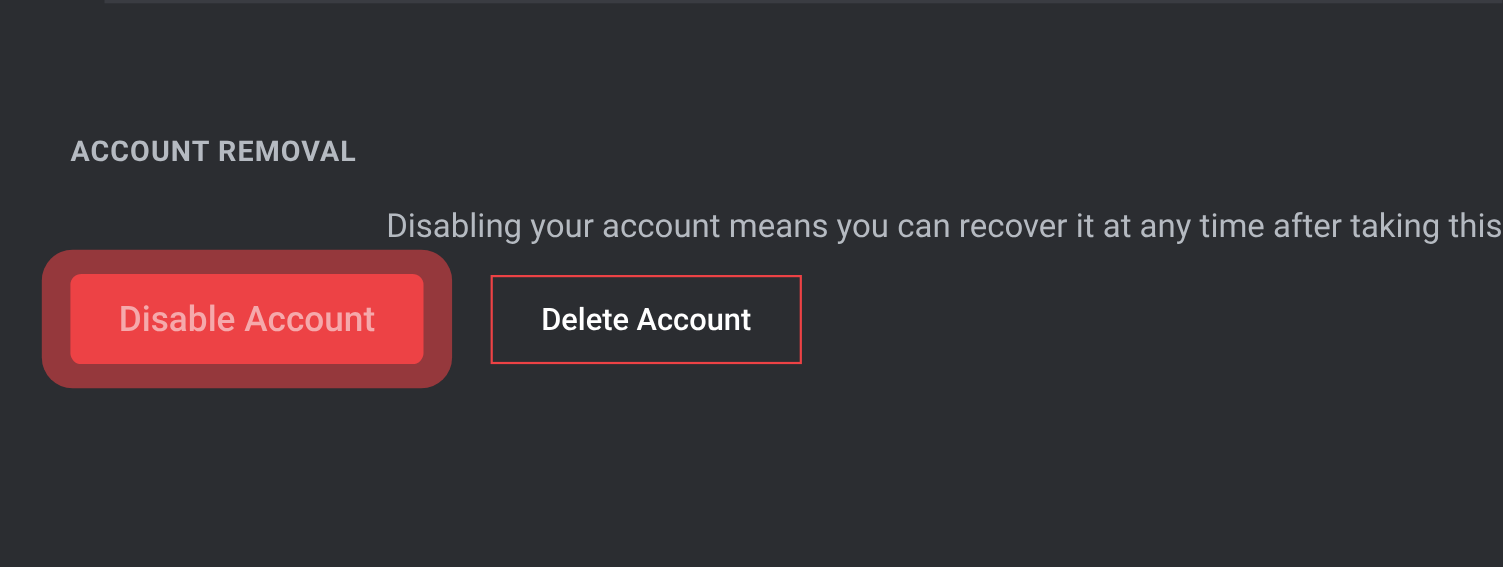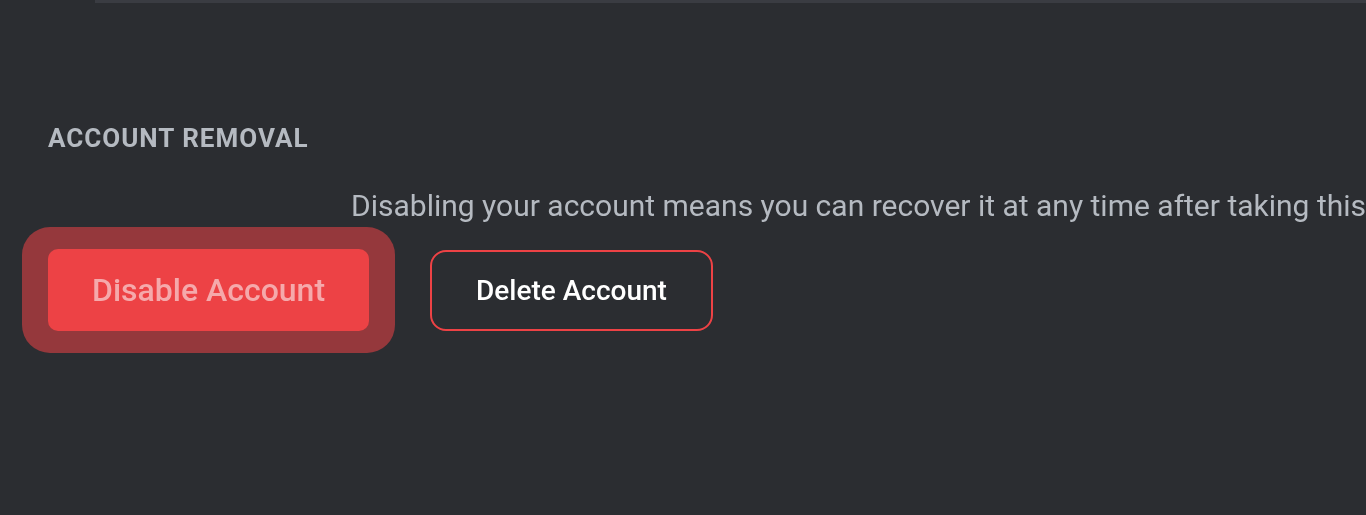--- a/index.html
+++ b/index.html
@@ -18,21 +18,21 @@
     }
     
     .divider {
       height: 3px;
       background-color: #3a3c42;
       margin-left: 95px;
       margin-right: 0;
     }
     
     .content {
-      padding-left: 48px;
+      padding-left: 64px;
       padding-top: 120px;
     }
     
     .section-title {
       color: #b5bac1;
       font-size: 26px;
       font-weight: 700;
       letter-spacing: 1px;
       text-transform: uppercase;
       margin-bottom: 32px;
@@ -72,21 +72,21 @@
       font-family: inherit;
     }
     
     .btn-delete {
       background-color: transparent;
       color: #ffffff;
       border: 2px solid #ed4245;
       font-size: 28px;
       font-weight: 500;
       padding: 22px 44px;
-      border-radius: 16px;
+      border-radius: 0;
       cursor: pointer;
       font-family: inherit;
       text-align: right;
     }
   </style>
 </head>
 <body>
 
 <div class="divider"></div>
 

